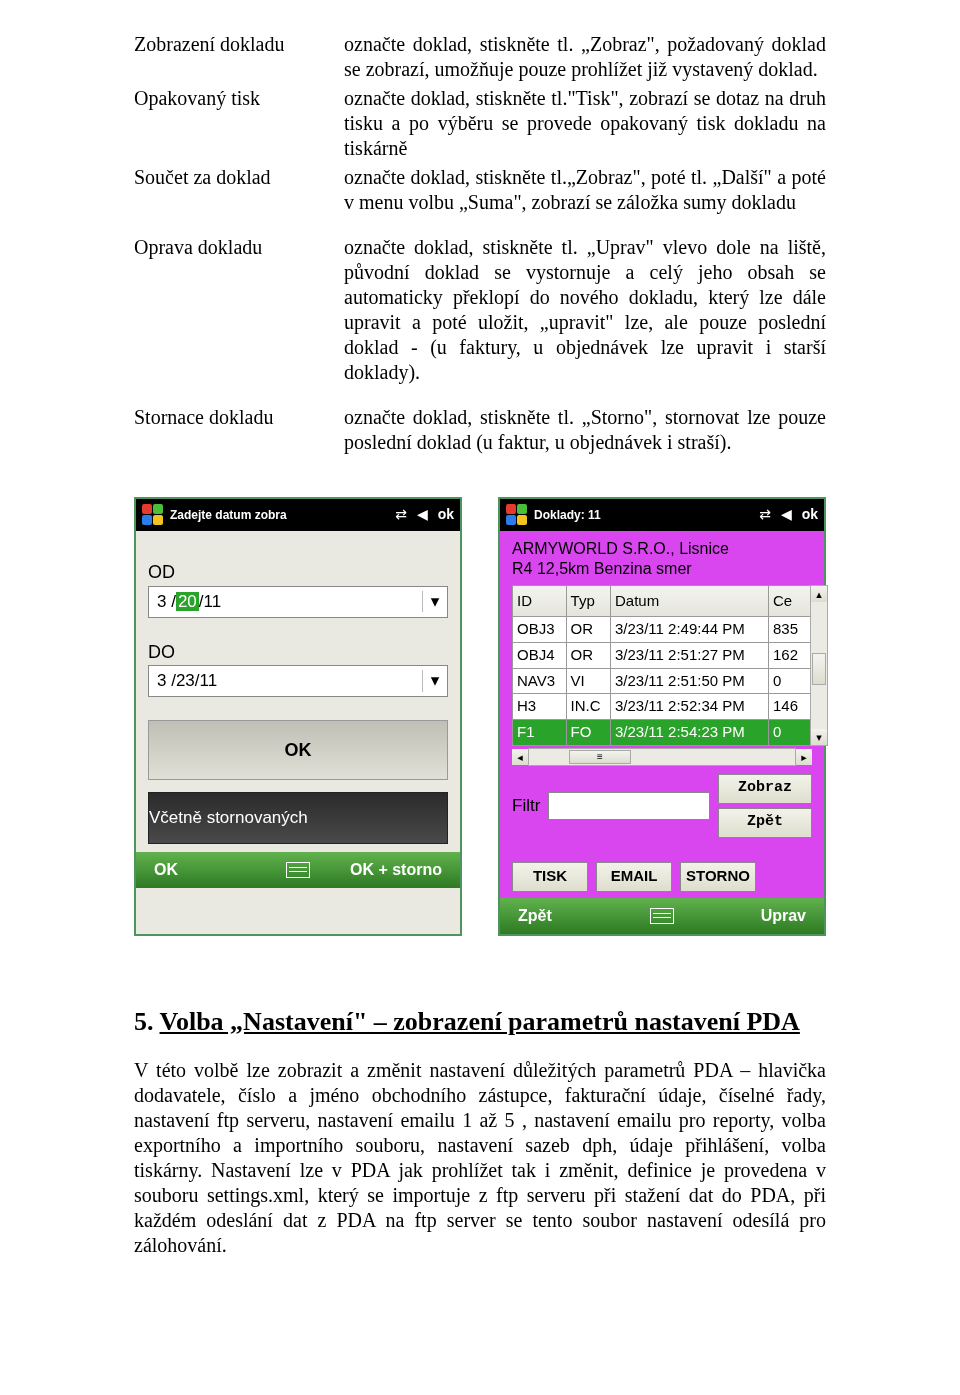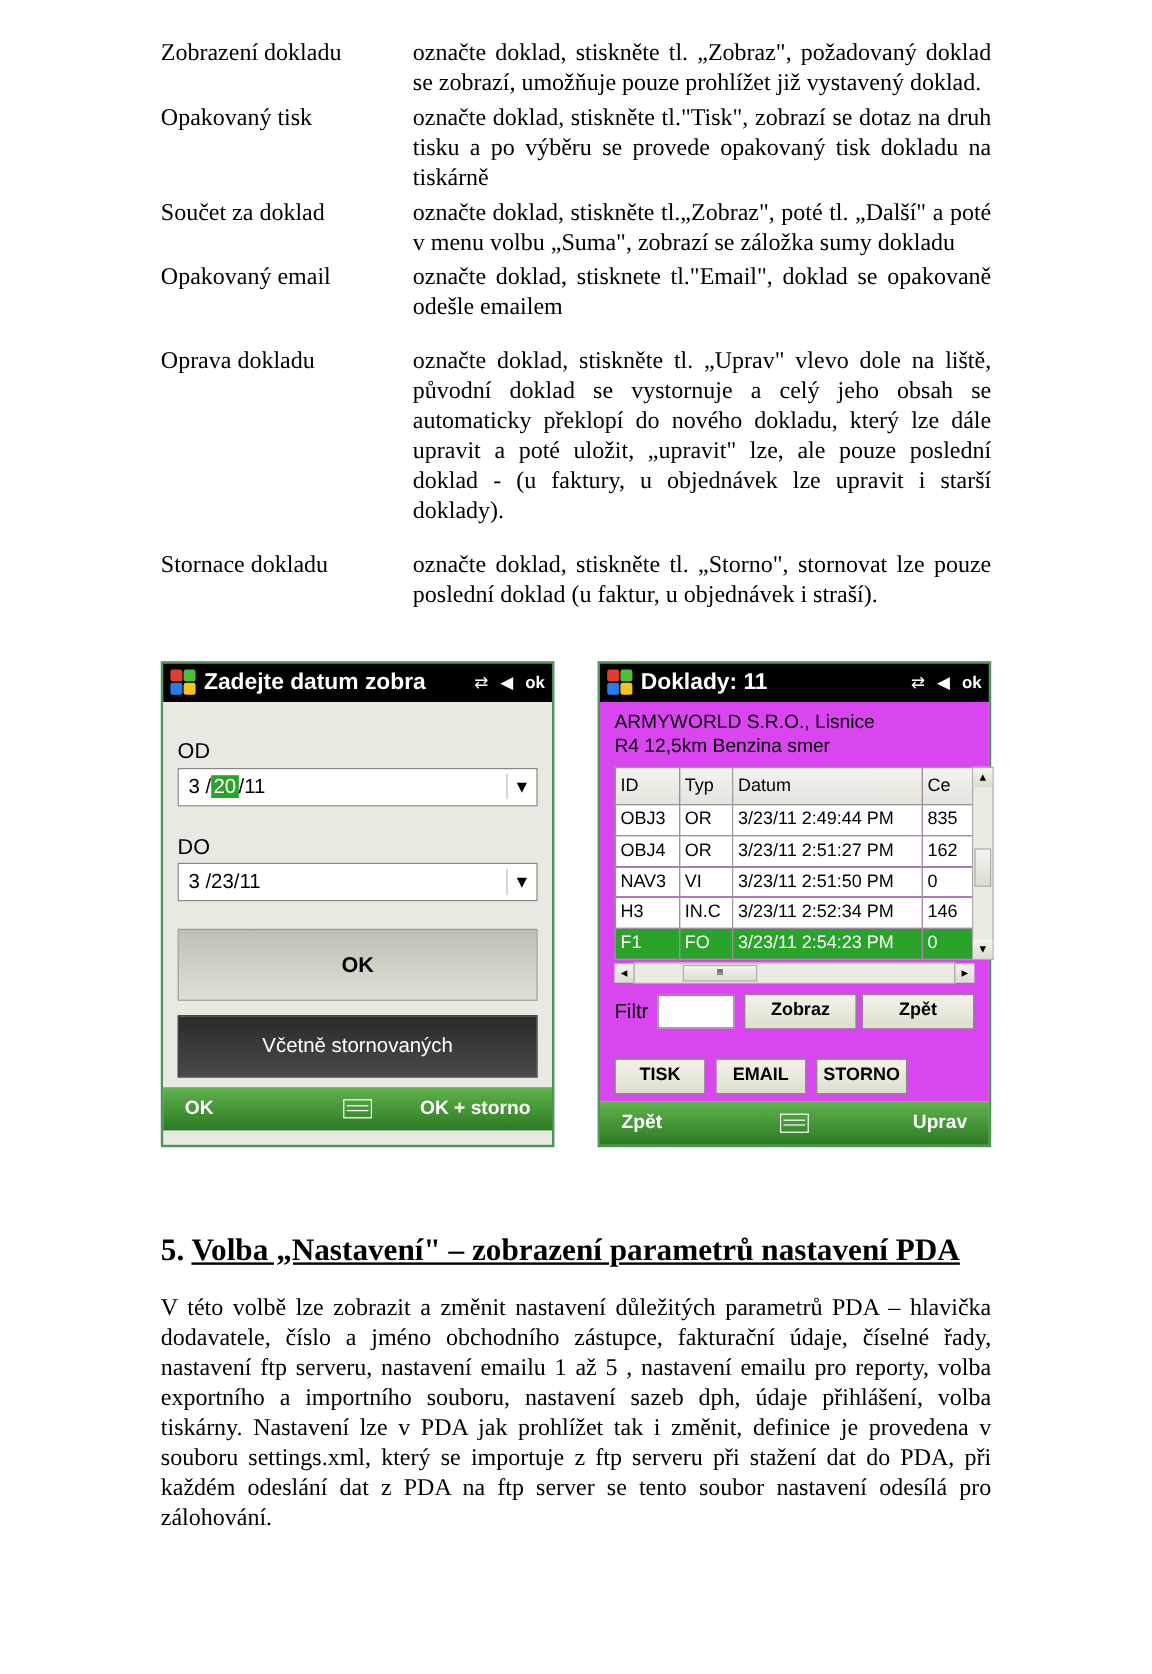--- a/index.html
+++ b/index.html
@@ -45,21 +45,21 @@
     align-items: center;
     padding: 0 6px;
     gap: 6px;
   }
   .titlebar .flag { position: relative; width: 22px; height: 22px; }
   .flag .r, .flag .g, .flag .y, .flag .b { position: absolute; width: 10px; height: 10px; border-radius: 2px; }
   .flag .r { top: 0; left: 0; background: #e33b2e; }
   .flag .g { top: 0; left: 11px; background: #4cbf3a; }
   .flag .b { top: 11px; left: 0; background: #2b7be8; }
   .flag .y { top: 11px; left: 11px; background: #f2c420; }
-  .titlebar .title { flex: 1; font-weight: bold; font-size: 19px; white-space: nowrap; overflow: hidden; }
+  .titlebar .title { flex: 1; font-weight: bold; font-size: 12px; white-space: nowrap; overflow: hidden; }
   .tb-icons { display: flex; gap: 10px; align-items: center; }
   .tb-ic { color: #fff; font-size: 14px; }
   .tb-ok { font-weight: bold; }
 
   .pda-body { padding: 10px 12px 8px; background: #e9e9e2; min-height: 298px; box-sizing: border-box; }
   .lbl { font-size: 18px; margin: 20px 0 2px; }
   .datebox {
     display: flex;
     align-items: center;
     background: #fff;
@@ -83,21 +83,20 @@
     font-size: 18px;
   }
   .darkbtn {
     background: linear-gradient(#2a2a2a, #4a4a4a);
     border: 1px solid #222;
     color: #fff;
     height: 50px;
     margin: 12px 0 0;
     display: flex;
     align-items: center;
-    justify-content: center;
     font-size: 17px;
   }
 
   .bottombar {
     background: linear-gradient(#61b24e, #2d7a23);
     color: #fff;
     height: 36px;
     display: flex;
     align-items: center;
     justify-content: center;
@@ -138,21 +137,21 @@
   .small-btn {
     background: linear-gradient(#f2f2ea,#dedece);
     border: 1px solid #888;
     min-width: 74px;
     height: 28px;
     display: flex; align-items: center; justify-content: center;
     font-size: 15px; font-weight: bold;
   }
   .wide-btn { min-width: 92px; }
   .filtr-input { background: #fff; border: 1px solid #888; height: 26px; flex: 1; }
-  .right-stack { margin-left: auto; display: flex; gap: 4px; }
+  .right-stack { margin-left: auto; display: flex; flex-direction: column; gap: 4px; font-family: Liberation Mono, monospace; }
   .pda-body2 { padding: 6px 4px 4px; background: #d946ef; min-height: 298px; box-sizing: border-box; }
 
   .heading {
     font-size: 26px;
     font-weight: bold;
     margin: 70px 0 14px;
   }
   .heading .u { text-decoration: underline; }
   .para { text-align: justify; }
 </style>
@@ -167,24 +166,20 @@
           <td class="def-term">Zobrazení dokladu</td>
           <td class="def-desc just">označte doklad, stiskněte tl. „Zobraz", požadovaný doklad se zobrazí, umožňuje pouze prohlížet již vystavený doklad.</td>
         </tr>
         <tr>
           <td class="def-term">Opakovaný tisk</td>
           <td class="def-desc just">označte doklad, stiskněte tl."Tisk", zobrazí se dotaz na druh tisku a po výběru se provede opakovaný tisk dokladu na tiskárně</td>
         </tr>
         <tr>
           <td class="def-term">Součet za doklad</td>
           <td class="def-desc just">označte doklad, stiskněte tl.„Zobraz", poté tl. „Další" a poté v menu volbu „Suma", zobrazí se záložka sumy dokladu</td>
-        </tr>
-        <tr>
-          <td class="def-term">Opakovaný email</td>
-          <td class="def-desc just">označte doklad, stisknete tl."Email", doklad se opakovaně odešle emailem</td>
         </tr>
         <tr>
           <td colspan="2" style="height: 12px;"></td>
         </tr>
         <tr>
           <td class="def-term">Oprava dokladu</td>
           <td class="def-desc just">označte doklad, stiskněte tl. „Uprav" vlevo dole na liště,   původní doklad se vystornuje a celý jeho obsah se automaticky překlopí do nového dokladu, který lze dále upravit a poté uložit, „upravit" lze, ale pouze poslední doklad - (u faktury, u objednávek lze upravit i starší doklady).</td>
         </tr>
         <tr>
           <td colspan="2" style="height: 12px;"></td>

